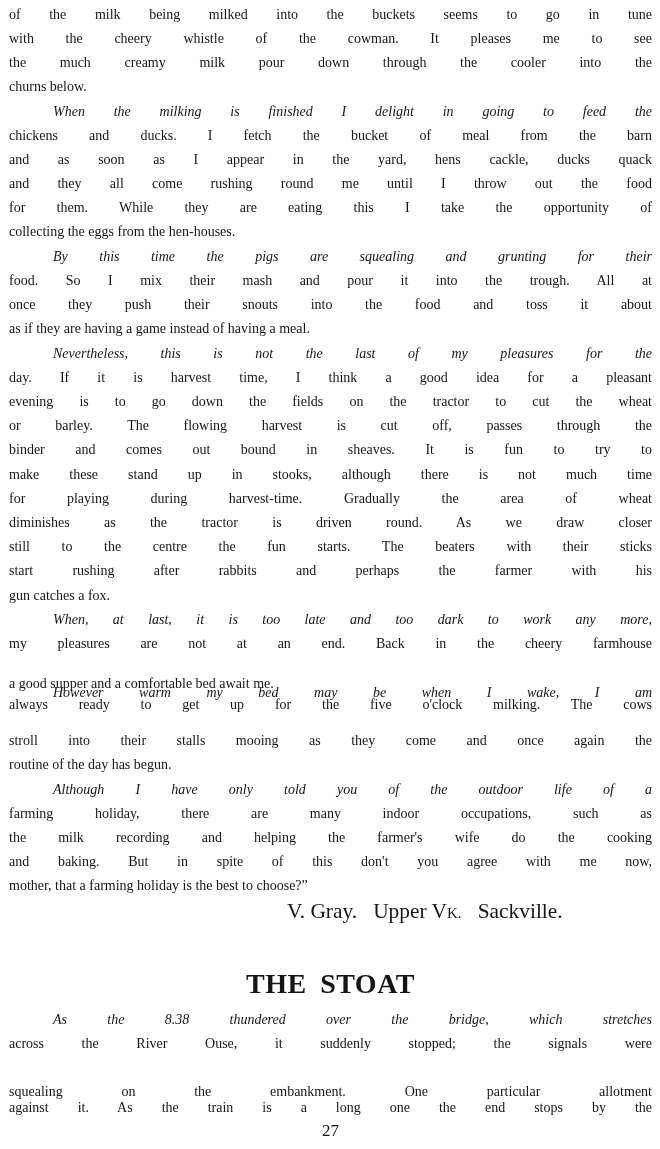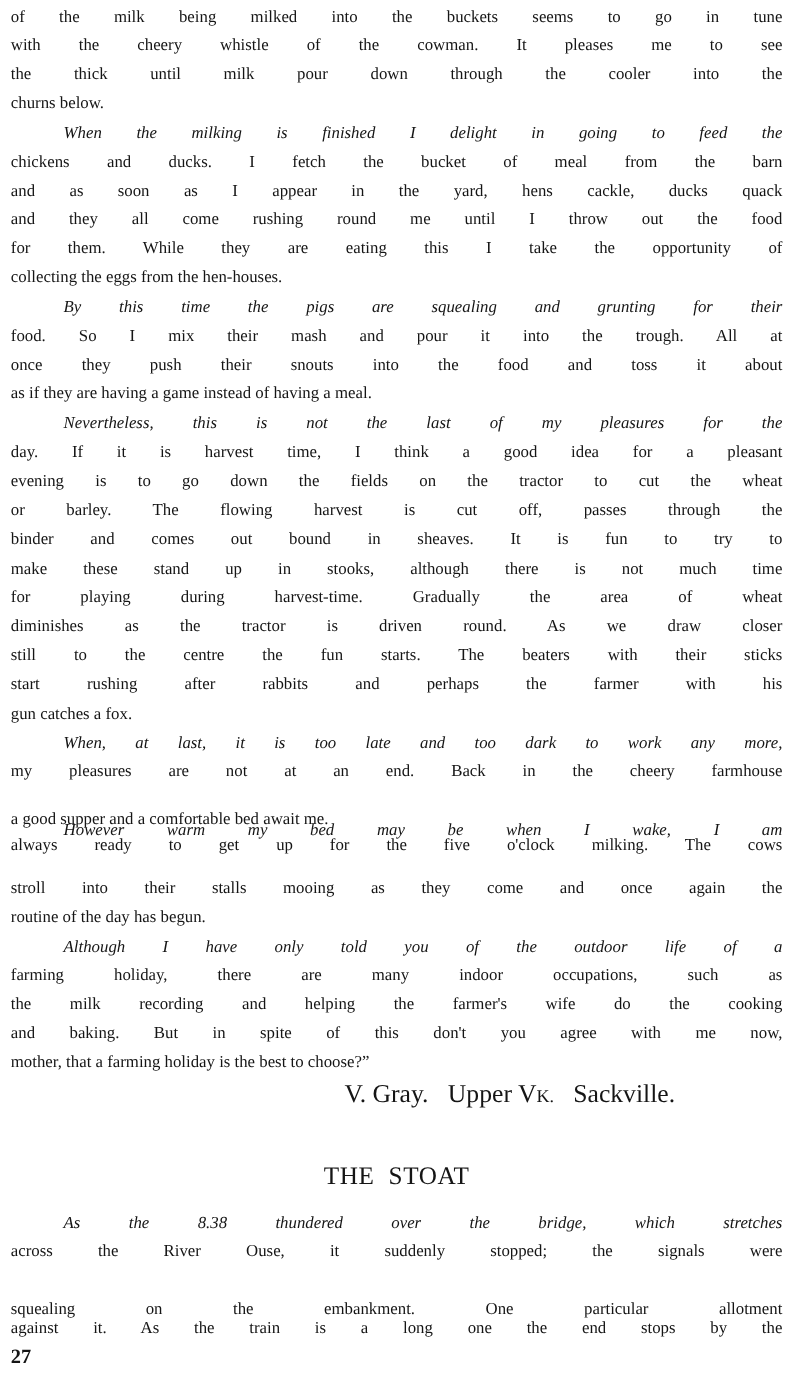--- a/index.html
+++ b/index.html
@@ -13,32 +13,32 @@
     position: absolute; left: 0; width: 643px;
     font-size: 14px; line-height: 24px; height: 24px;
     white-space: nowrap; text-align: justify; text-align-last: justify;
   }
   .line.indent { padding-left: 44px; width: 599px; font-style: italic; }
   .line.last { text-align-last: left; }
   .sig { position: absolute; left: 278px; font-size: 21.4px; line-height: 24px; white-space: nowrap; }
   .sig .sc { font-size: 15px; }
   .heading {
     position: absolute; left: 0; width: 643px; text-align: center;
-    font-weight: normal; font-size: 21px; letter-spacing: 0.5px; word-spacing: 6px;
+    font-weight: bold; font-size: 28px; letter-spacing: 0.5px; word-spacing: 6px;
   }
-  .folio { position: absolute; left: 0; width: 643px; text-align: left; font-weight: bold; font-size: 17px; }
+  .folio { position: absolute; left: 0; width: 643px; text-align: center; font-weight: normal; font-size: 17px; }
 </style>
 </head>
 <body>
 
 <div class="page">
 
   <div class="line" style="top:3px">of the milk being milked into the buckets seems to go in tune</div>
   <div class="line" style="top:27px">with the cheery whistle of the cowman.  It pleases me to see</div>
-  <div class="line" style="top:51px">the thick until milk pour down through the cooler into the</div>
+  <div class="line" style="top:51px">the much creamy milk pour down through the cooler into the</div>
   <div class="line last" style="top:75px">churns below.</div>
 
   <div class="line indent" style="top:100px">When the milking is finished I delight in going to feed the</div>
   <div class="line" style="top:124px">chickens and ducks.  I fetch the bucket of meal from the barn</div>
   <div class="line" style="top:148px">and as soon as I appear in the yard, hens cackle, ducks quack</div>
   <div class="line" style="top:172px">and they all come rushing round me until I throw out the food</div>
   <div class="line" style="top:196px">for them.  While they are eating this I take the opportunity of</div>
   <div class="line last" style="top:220px">collecting the eggs from the hen-houses.</div>
 
   <div class="line indent" style="top:245px">By this time the pigs are squealing and grunting for their</div>

